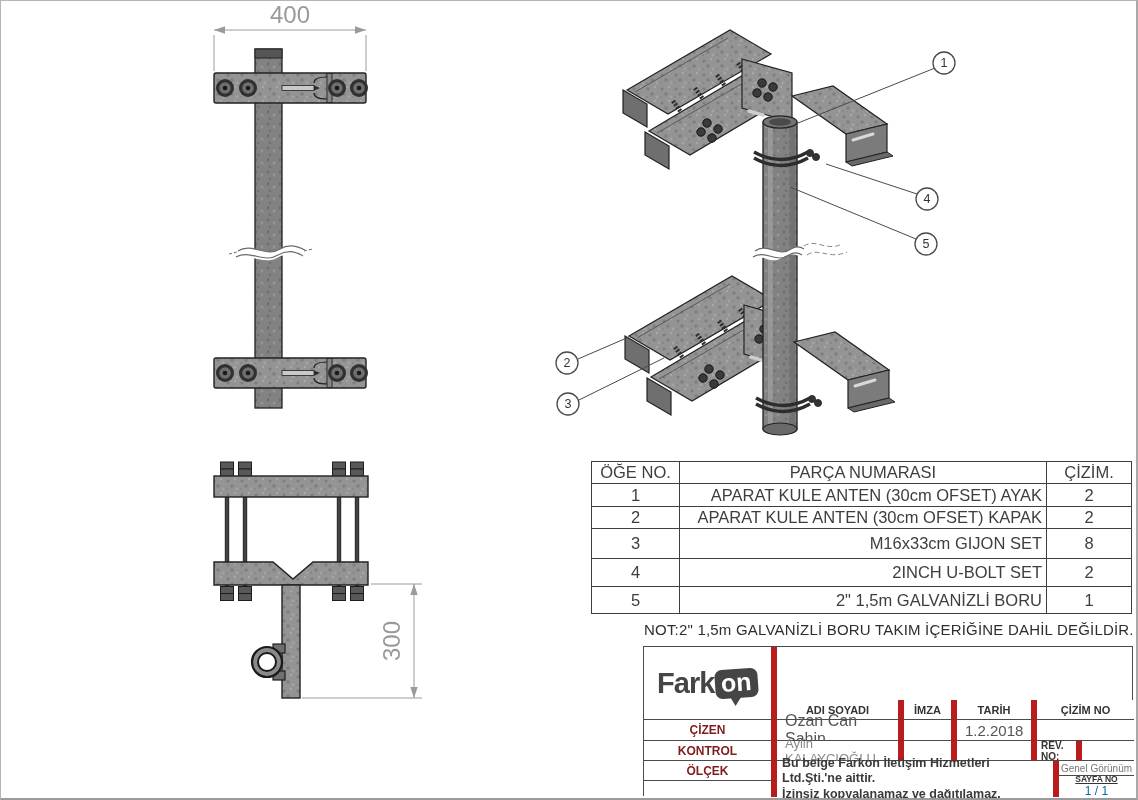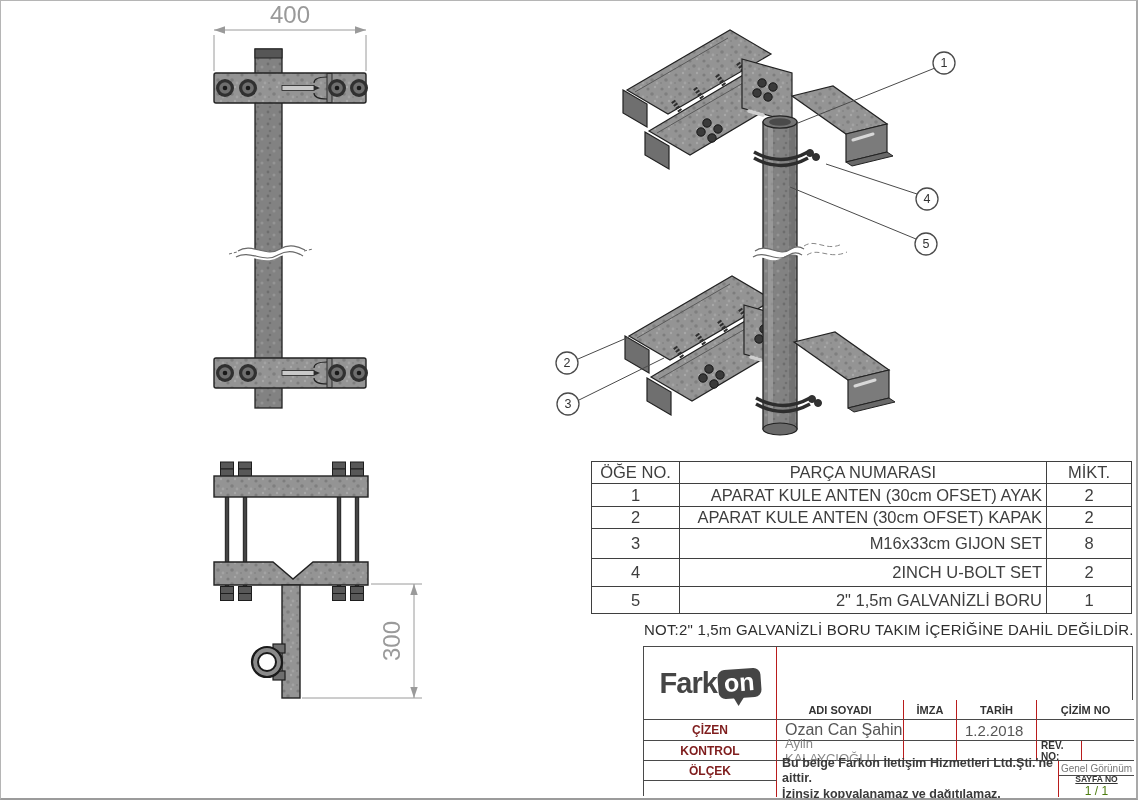--- a/index.html
+++ b/index.html
@@ -20,37 +20,37 @@
   .parts-table th{text-align:center;}
   .c-num{text-align:center;}
   .c-part{text-align:right;}
   .rh22{height:22px}.rh23{height:23px}.rh30{height:30px}.rh28{height:28px}.rh27{height:27px}
   
   .note{position:absolute;left:643px;top:620px;width:500px;font-size:15px;color:#2e2e2e;letter-spacing:.2px;}
   
   .tblock{position:absolute;left:642px;top:645px;width:490px;height:150px;
     border:1.5px solid #4a4a4a;box-sizing:border-box;background:#fff;}
   .cell{position:absolute;box-sizing:border-box;background:#fff;}
-  .b-r{border-right:1px solid #b91c1c;} .b-b{border-bottom:1px solid #4a4a4a;}
+  .b-r{border-right:6px solid #b91c1c;} .b-b{border-bottom:1px solid #4a4a4a;}
   .lab{font-weight:700;font-size:12px;color:#7f1d1d;display:flex;align-items:center;justify-content:center;}
   .hdr{font-weight:700;font-size:11px;color:#333;display:flex;align-items:center;justify-content:center;}
   .val{font-size:15px;color:#555;display:flex;align-items:center;padding-left:8px;}
   .title-cell{display:flex;align-items:center;justify-content:center;font-weight:700;font-size:17.5px;color:#1d1d1d;letter-spacing:.3px;}
   .logo-cell{display:flex;align-items:center;justify-content:center;gap:1px;}
   .logo-fark{font-weight:800;font-size:29px;color:#454545;letter-spacing:-1px;}
   .logo-bubble{position:relative;background:#454545;color:#fff;font-weight:800;font-size:25px;
     border-radius:7px;padding:1px 6px 3px 6px;transform:rotate(-4deg);line-height:1;}
   .logo-bubble:after{content:"";position:absolute;left:14px;bottom:-8px;width:0;height:0;
     border-left:5px solid transparent;border-right:7px solid transparent;border-top:10px solid #454545;}
   .copyright{font-weight:700;font-size:12.5px;color:#3a3a3a;line-height:1.25;display:flex;flex-direction:column;justify-content:center;padding-left:5px;}
   .rev-lab{font-weight:700;font-size:10px;color:#333;display:flex;align-items:center;padding-left:4px;}
   .genel{font-size:10px;color:#777;display:flex;align-items:center;justify-content:center;}
   .sayfa{display:flex;flex-direction:column;align-items:center;justify-content:center;line-height:1.1;}
   .sayfa .s1{font-size:8.5px;font-weight:700;color:#333;text-decoration:underline;}
-  .sayfa .s2{font-size:12px;color:#4d7c0f;}
+  .sayfa .s2{font-size:12px;color:#0369a1;}
 </style>
 </head>
 <body>
 
 <div class="page">
 
 <svg class="drawing" width="1138" height="800" viewBox="0 0 1138 800">
   <defs>
     <pattern id="pm" width="14" height="14" patternUnits="userSpaceOnUse">
       <rect width="14" height="14" fill="#949494"></rect>
@@ -303,21 +303,21 @@
   <table>
     <colgroup>
           <col style="width:88px">
           <col style="width:367px">
           <col style="width:85px">
         </colgroup>
     <thead>
       <tr class="rh22">
         <th>ÖĞE NO.</th>
         <th>PARÇA NUMARASI</th>
-        <th>MİKT.</th>
+        <th>ÇİZİM.</th>
       </tr>
     </thead>
     <tbody>
       <tr class="rh23">
         <td class="c-num">1</td>
         <td class="c-part">APARAT KULE ANTEN (30cm OFSET) AYAK</td>
         <td class="c-num">2</td>
       </tr>
       <tr class="rh22">
         <td class="c-num">2</td>

